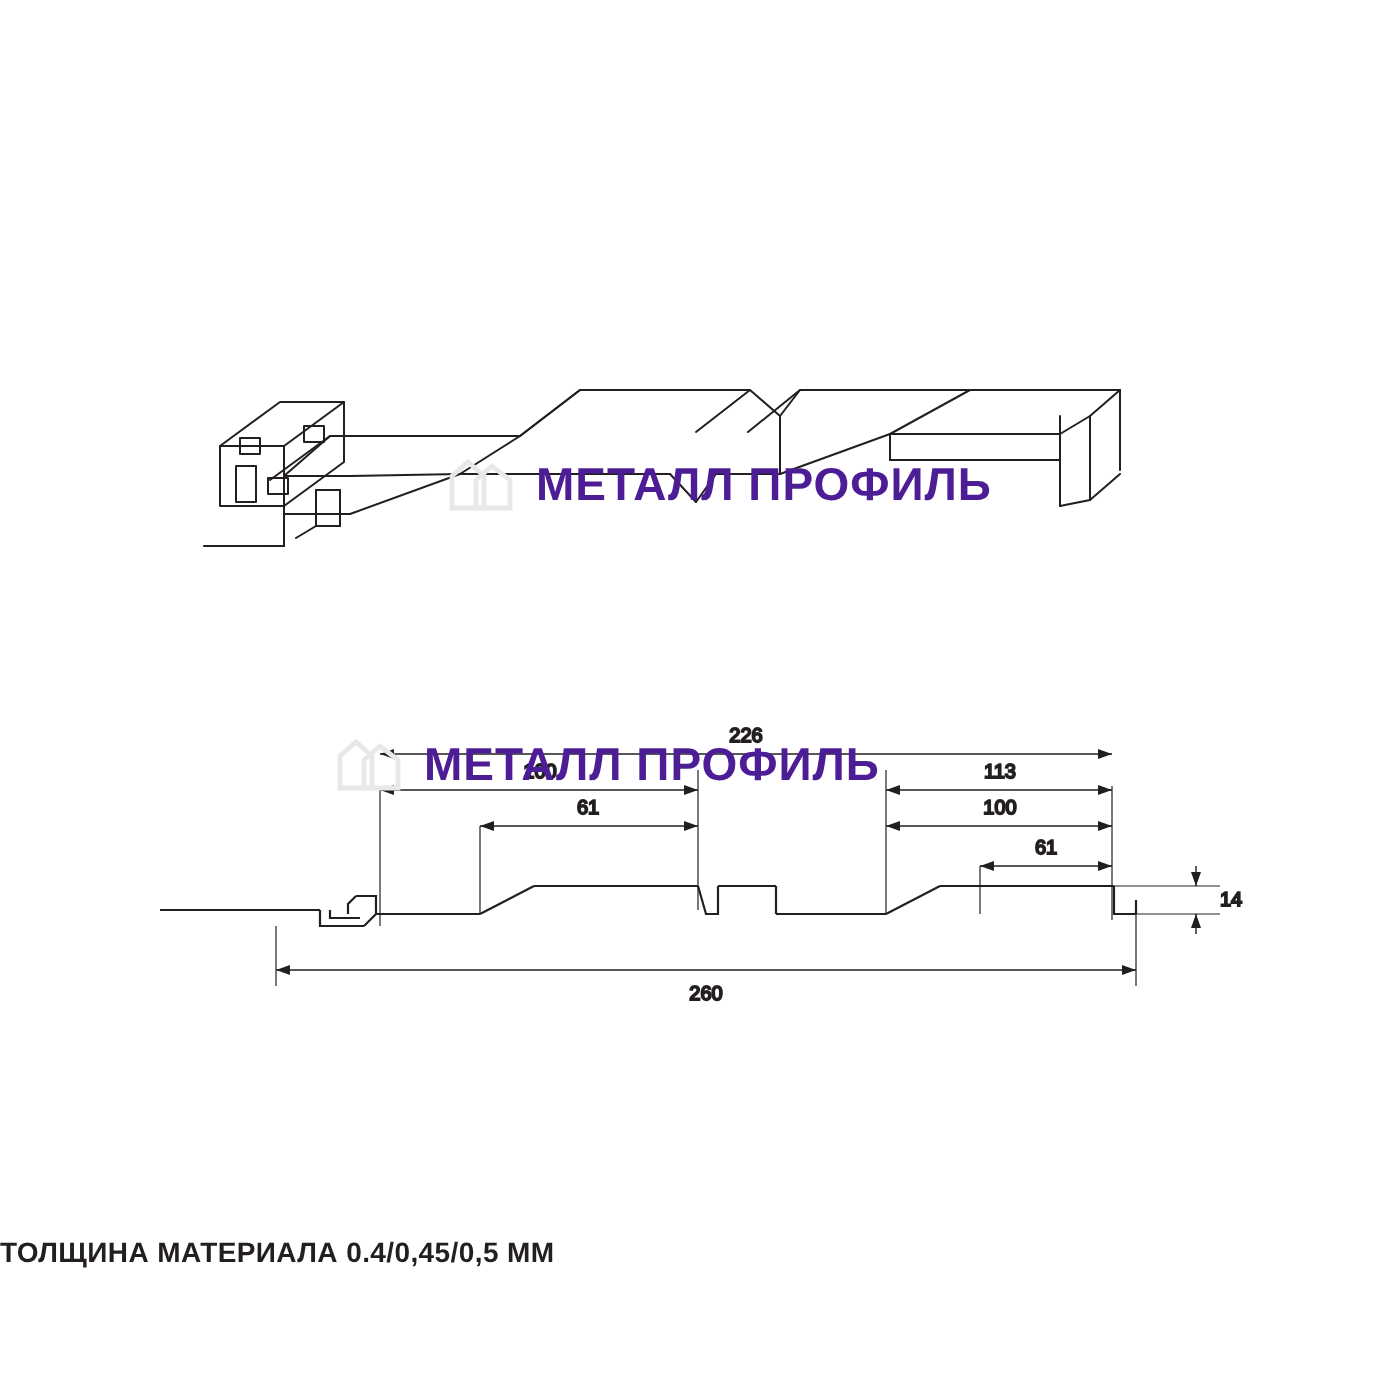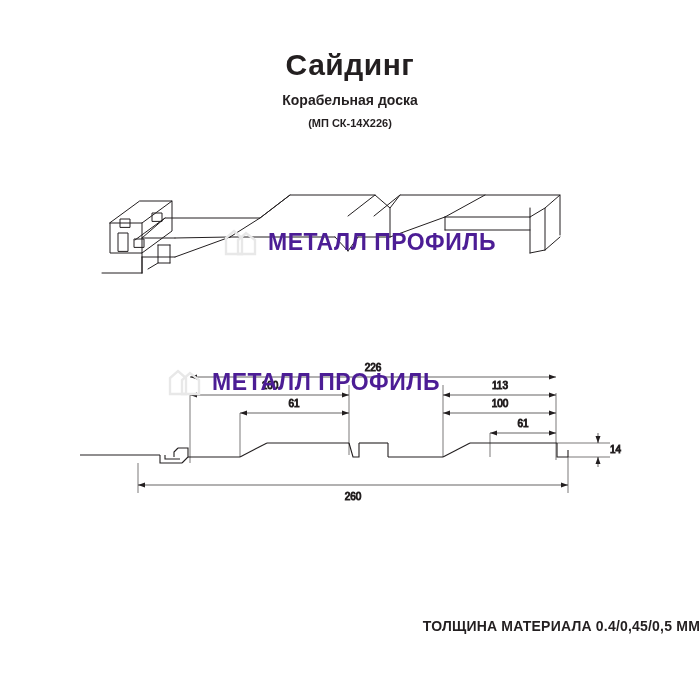--- a/index.html
+++ b/index.html
@@ -80,42 +80,37 @@
   .wm-1 { top: 228px; left: 224px; font-size: 23px; }
   .wm-2 { top: 368px; left: 168px; font-size: 23px; }
   .wm .wm-text { color: #4c1d95; letter-spacing: 0.5px; }
 
   
   .footer {
     position: absolute;
     top: 618px;
     left: 0;
     width: 700px;
-    text-align: right;
+    text-align: left;
     font-size: 14px;
     font-weight: bold;
     letter-spacing: 0.2px;
   }
 
   .dim-label {
     font-size: 10px;
     fill: #231f20;
     font-family: "Liberation Sans", sans-serif;
   }
 </style>
 </head>
 <body>
 
 <div class="page">
 
-  <div class="header">
-    <div class="title">Сайдинг</div>
-    <div class="subtitle">Корабельная доска</div>
-    <div class="code">(МП СК-14Х226)</div>
-  </div>
 
   <div class="iso-wrap">
     <svg width="520" height="135" viewBox="0 0 520 135" fill="none" stroke="#231f20" stroke-width="1" stroke-linejoin="round" stroke-linecap="round">
 
       <path d="M 45 65 L 75 43 L 170 43 L 200 20 L 285 20 L 300 33 L 310 20 L 395 20 L 470 20 L 470 60"></path>
 
       <path d="M 470 20 L 455 33 L 455 75"></path>
       <path d="M 455 75 L 470 62"></path>
 
       <path d="M 440 33 L 440 78"></path>

